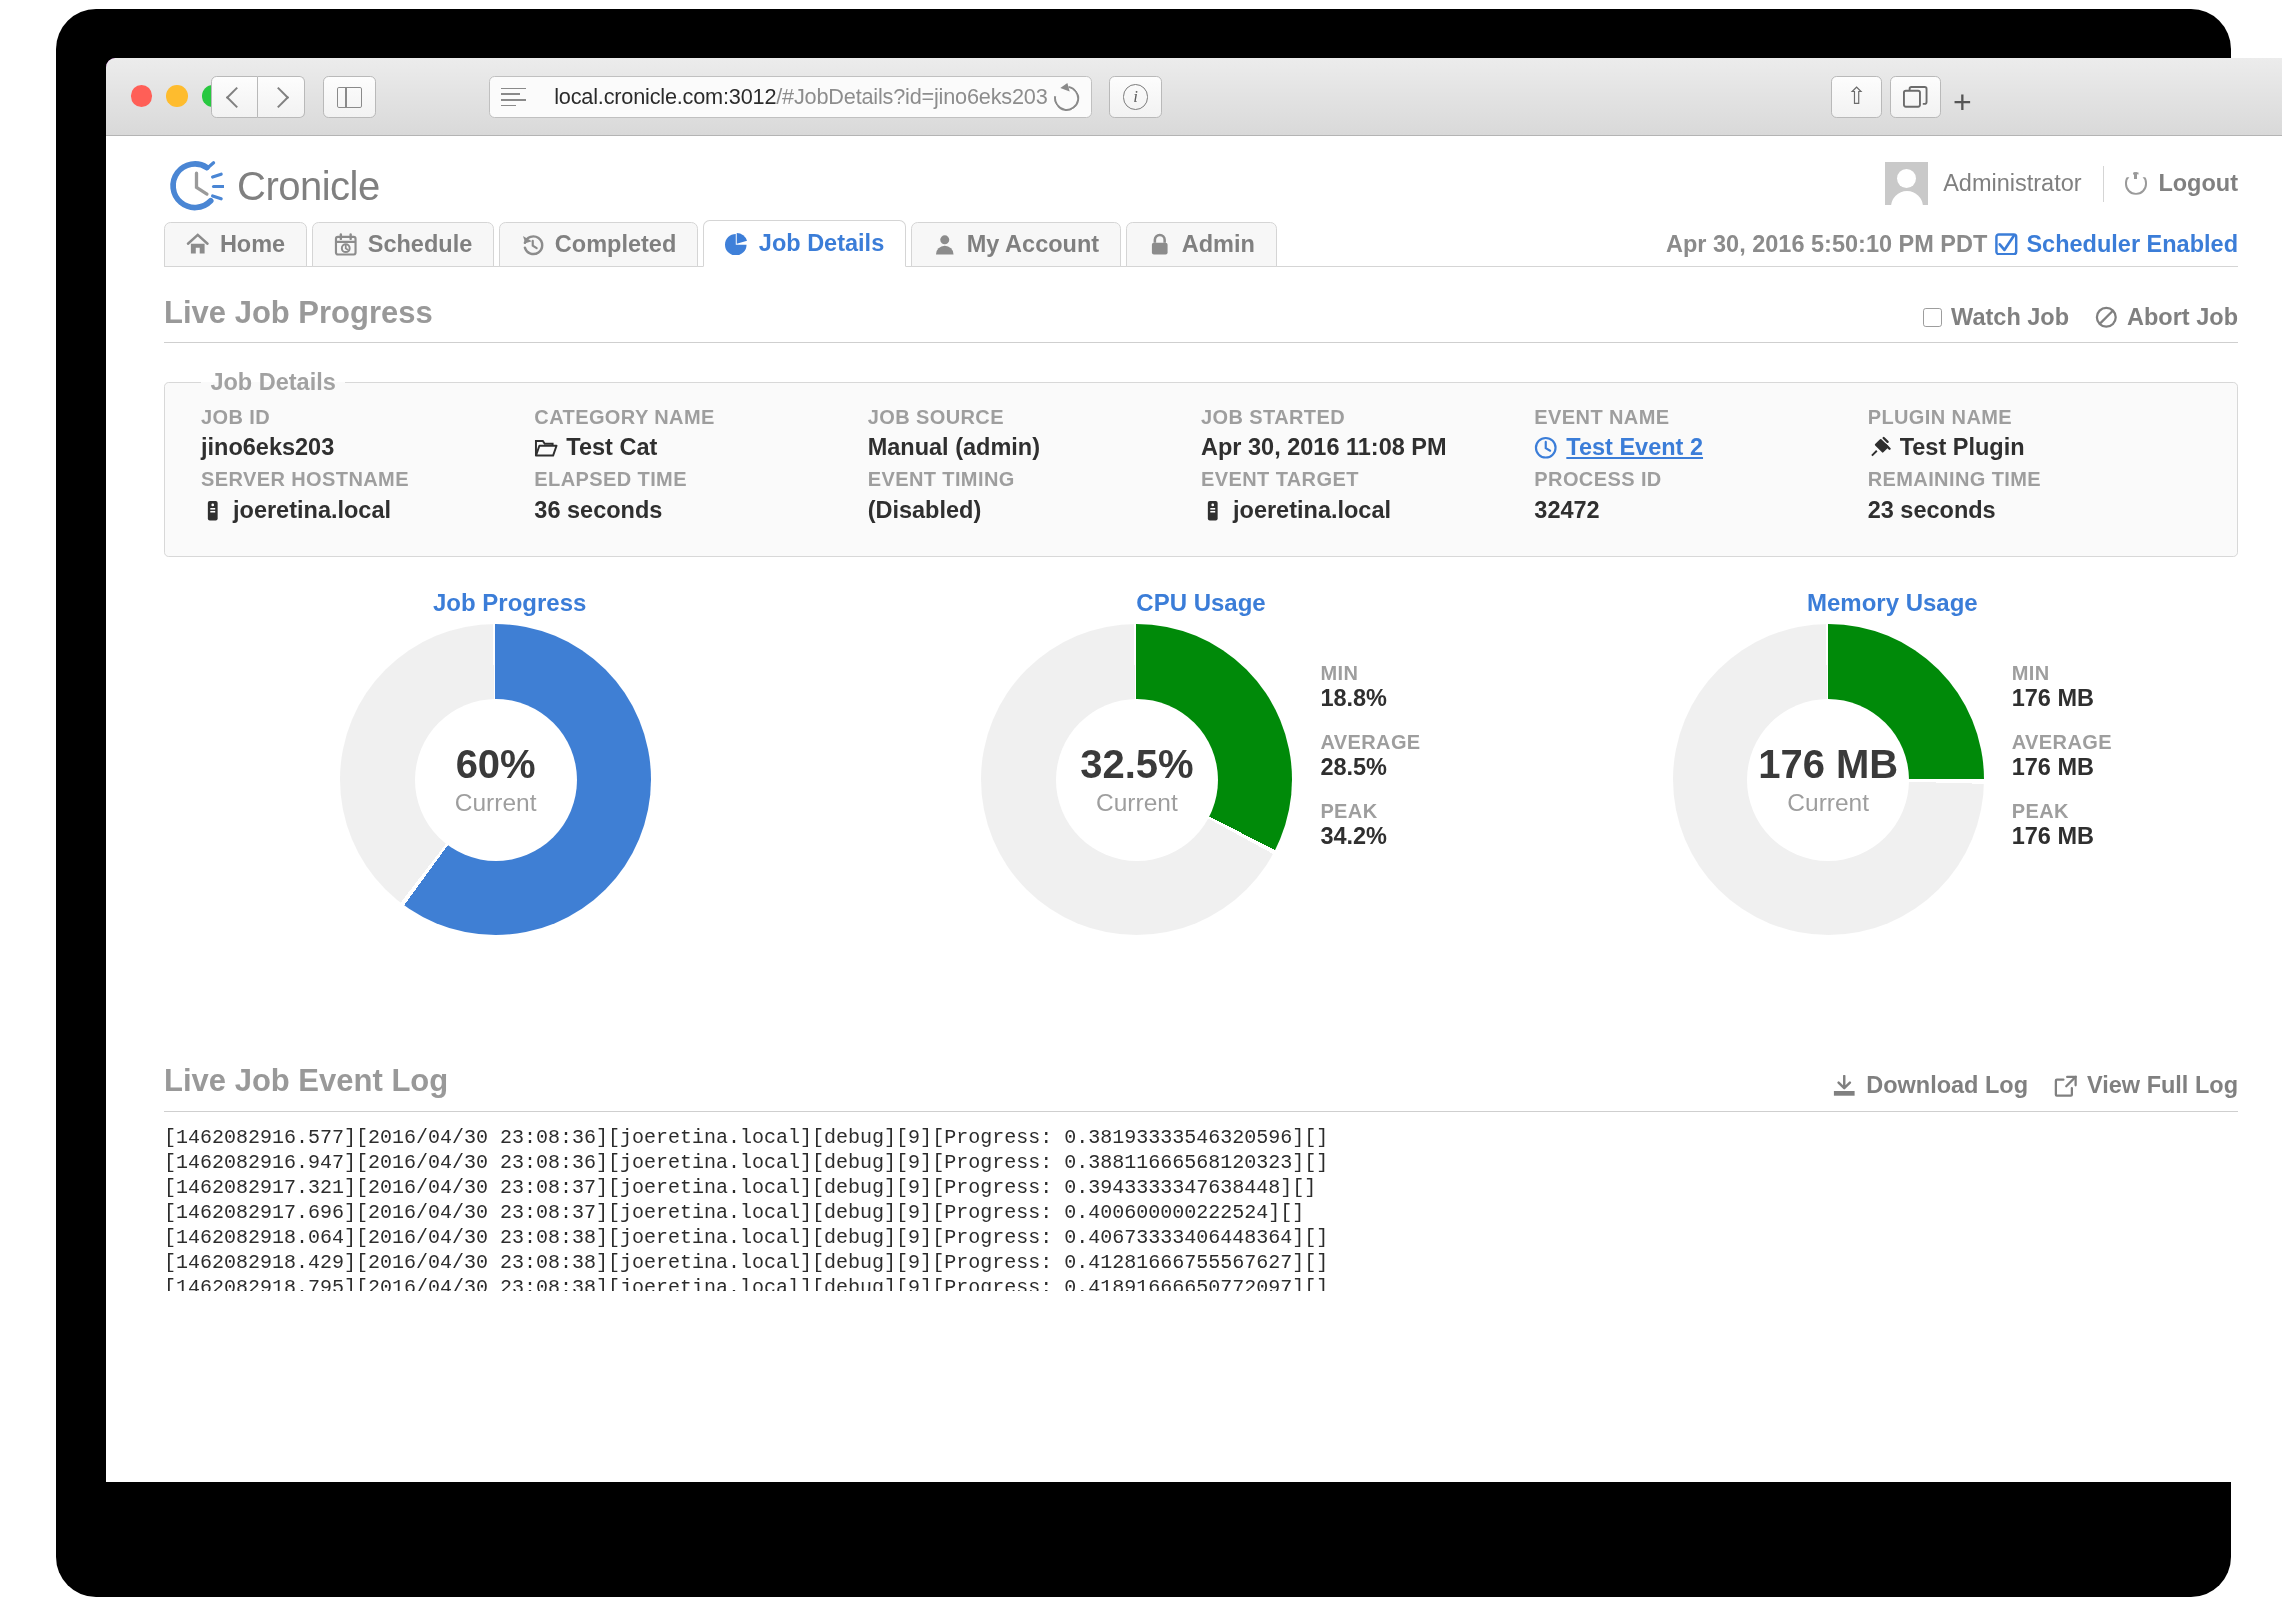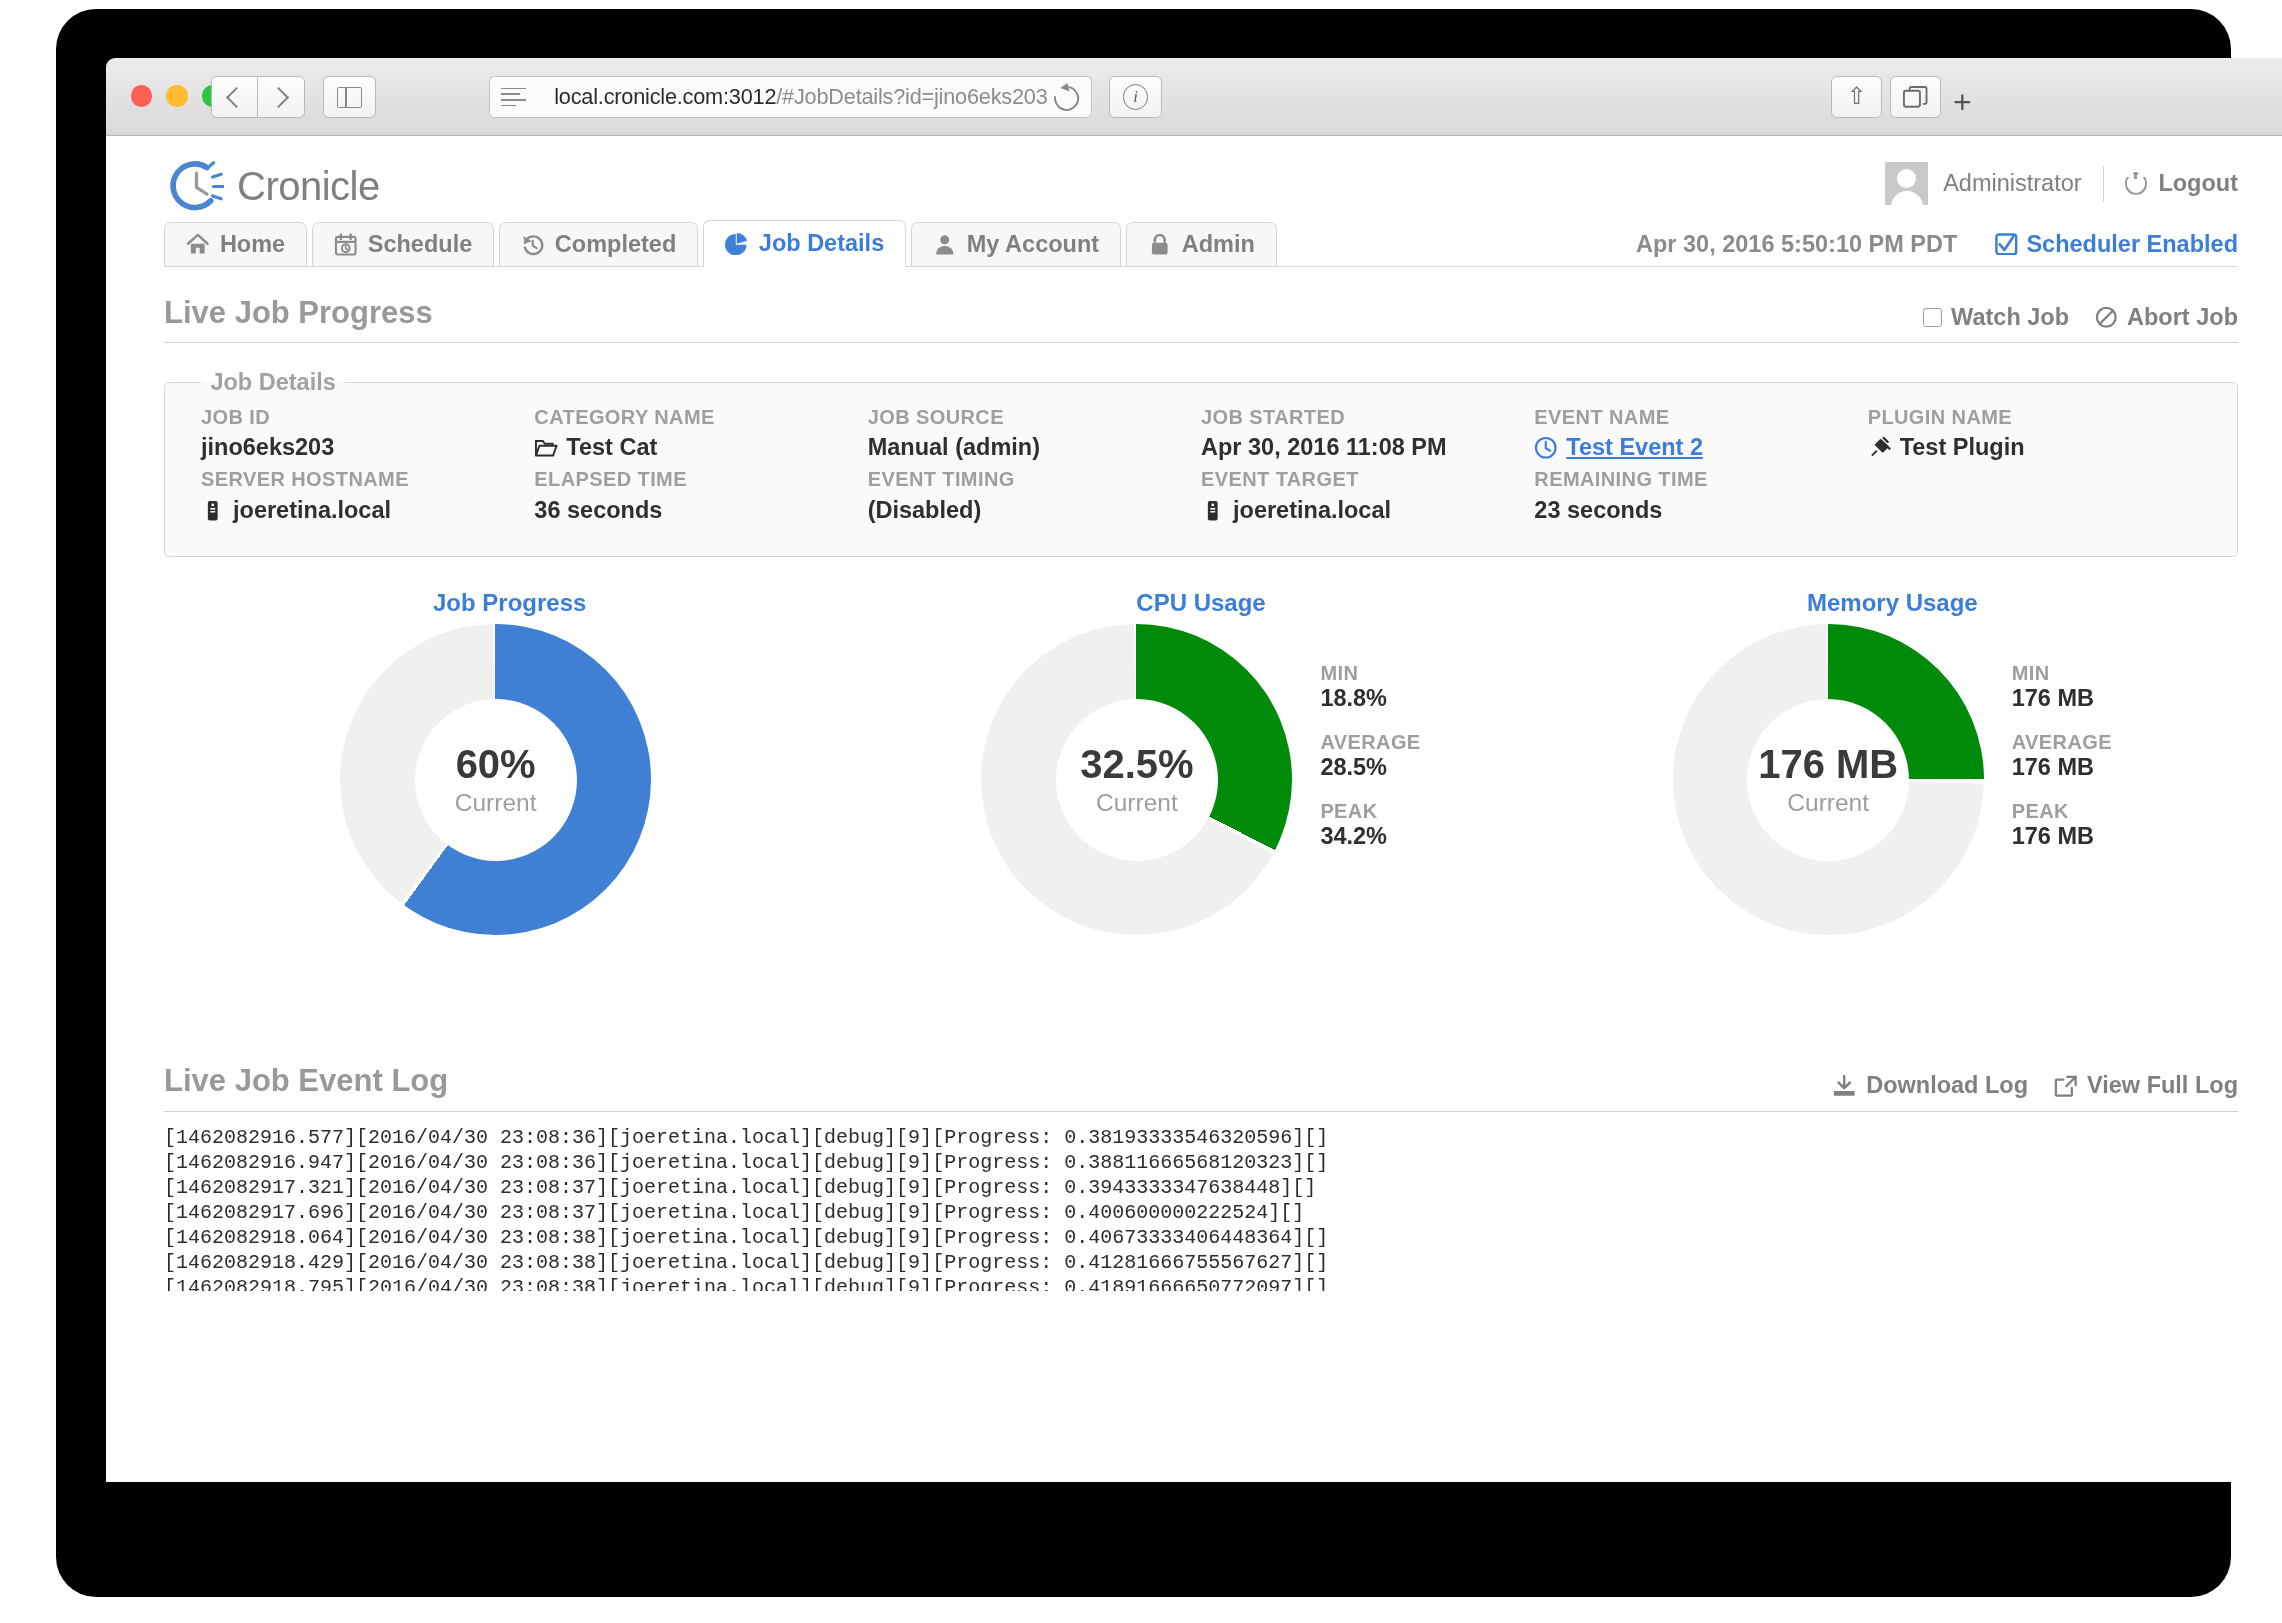--- a/index.html
+++ b/index.html
@@ -120,21 +120,21 @@
   .tabstrip { position: relative; height: 51px; margin: 0 58px; border-bottom: 0.9px solid #d5d5d5; }
   .tabs { position: absolute; left: 0; bottom: -0.9px; display: flex; align-items: flex-end; }
   .tab {
     height: 45px; padding: 0 21px; display: flex; align-items: center; gap: 10.4px;
     background: #f7f7f7; border: 0.9px solid #d5d5d5; border-bottom: 0.9px solid #d5d5d5;
     border-radius: 6.6px 6.6px 0 0; margin-right: 4.7px;
     font-size: 23.5px; color: #808080; font-weight: bold; white-space: nowrap;
   }
   .tab.active { background: #ffffff; color: #3b7dd8; border-bottom-color: #ffffff; height: 47px; }
   .tab svg { display:block; }
-  .clock-right { position: absolute; right: 0; bottom: 8.5px; display: flex; align-items: center; gap: 38px; white-space: nowrap; margin-top: 18px; }
+  .clock-right { position: absolute; right: 0; bottom: 8.5px; display: flex; align-items: center; gap: 8px; white-space: nowrap; margin-top: 18px; }
   .clock-time { font-size: 23.5px; color: #8b8b8b; font-weight: bold; }
   .sched { font-size: 23.5px; color: #3b7dd8; font-weight: bold; display: flex; align-items: center; gap: 8.5px; }
 
   
   .content { margin: 0 58px; padding-top: 28px; }
   .sec-header { display: flex; align-items: flex-end; justify-content: space-between;
                 border-bottom: 0.9px solid #cfcfcf; padding-bottom: 11.3px; }
   .sec-title { font-size: 31px; color: #999999; font-weight: bold; }
   .sec-actions { display: flex; align-items: center; gap: 26px; }
   .sec-action { font-size: 23.5px; color: #808080; font-weight: bold; display: flex; align-items: center; gap: 9.4px; }
@@ -415,20 +415,26 @@
               <div>
                 <div class="fld-label">EVENT TARGET</div>
                 <div class="fld-value">
                   <svg width="23.5" height="23.5" viewBox="0 0 24 24">
                     <rect x="7" y="2" width="10" height="20" rx="2" fill="#2f2f2f"></rect>
                     <circle cx="12" cy="6" r="1.4" fill="#fff"></circle>
                     <line x1="9.5" y1="10" x2="14.5" y2="10" stroke="#fff" stroke-width="1.6"></line>
                     <line x1="9.5" y1="13" x2="14.5" y2="13" stroke="#fff" stroke-width="1.6"></line>
                   </svg>
                   <span>joeretina.local</span>
+                </div>
+              </div>
+              <div>
+                <div class="fld-label">PROCESS ID</div>
+                <div class="fld-value">
+                  <span>32472</span>
                 </div>
               </div>
               <div>
                 <div class="fld-label">REMAINING TIME</div>
                 <div class="fld-value">
                   <span>23 seconds</span>
                 </div>
               </div>
             </div>
         </fieldset>

